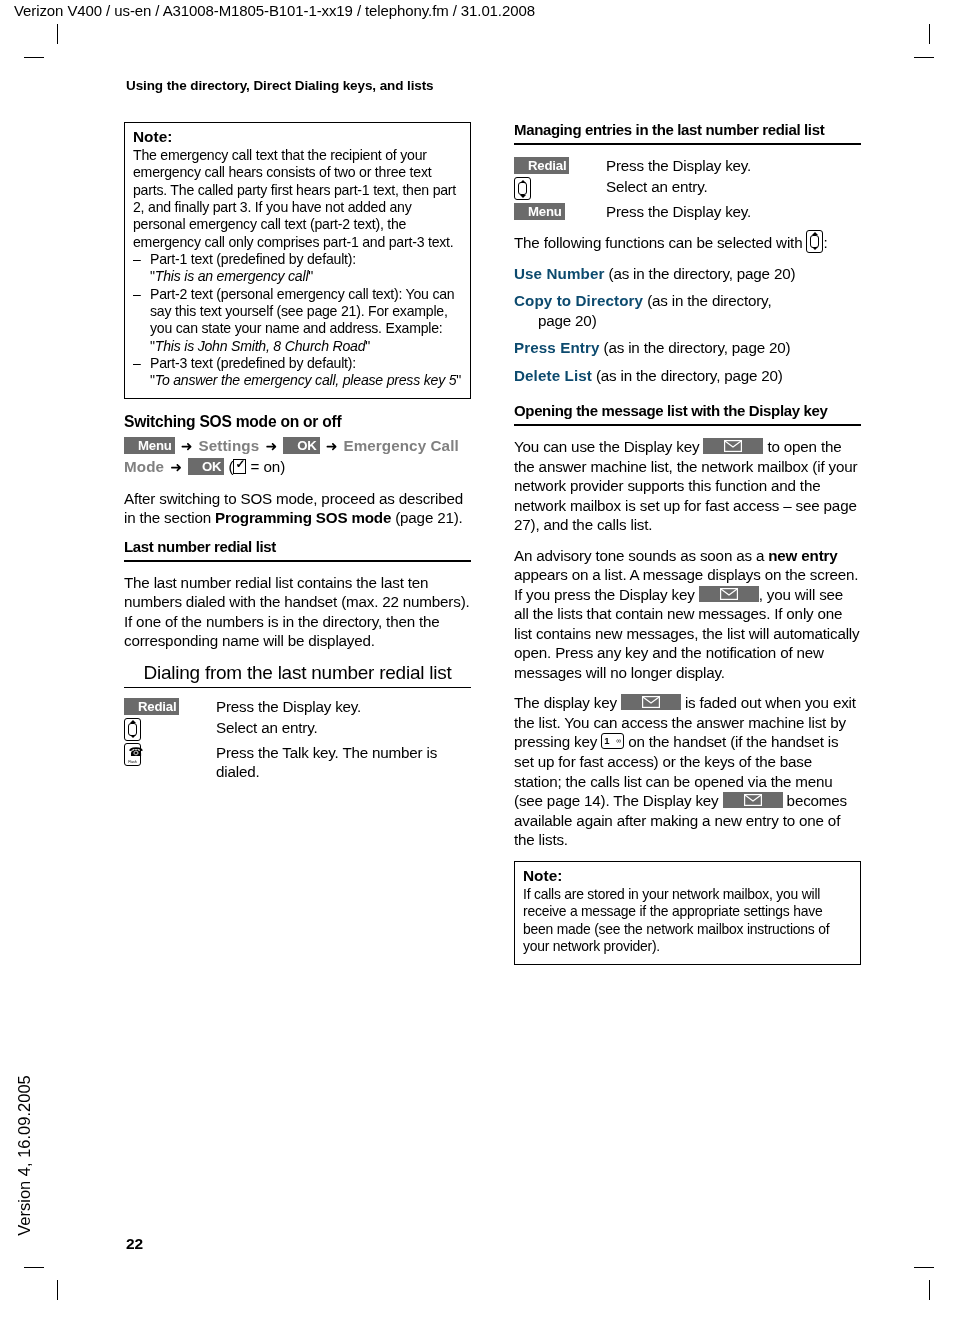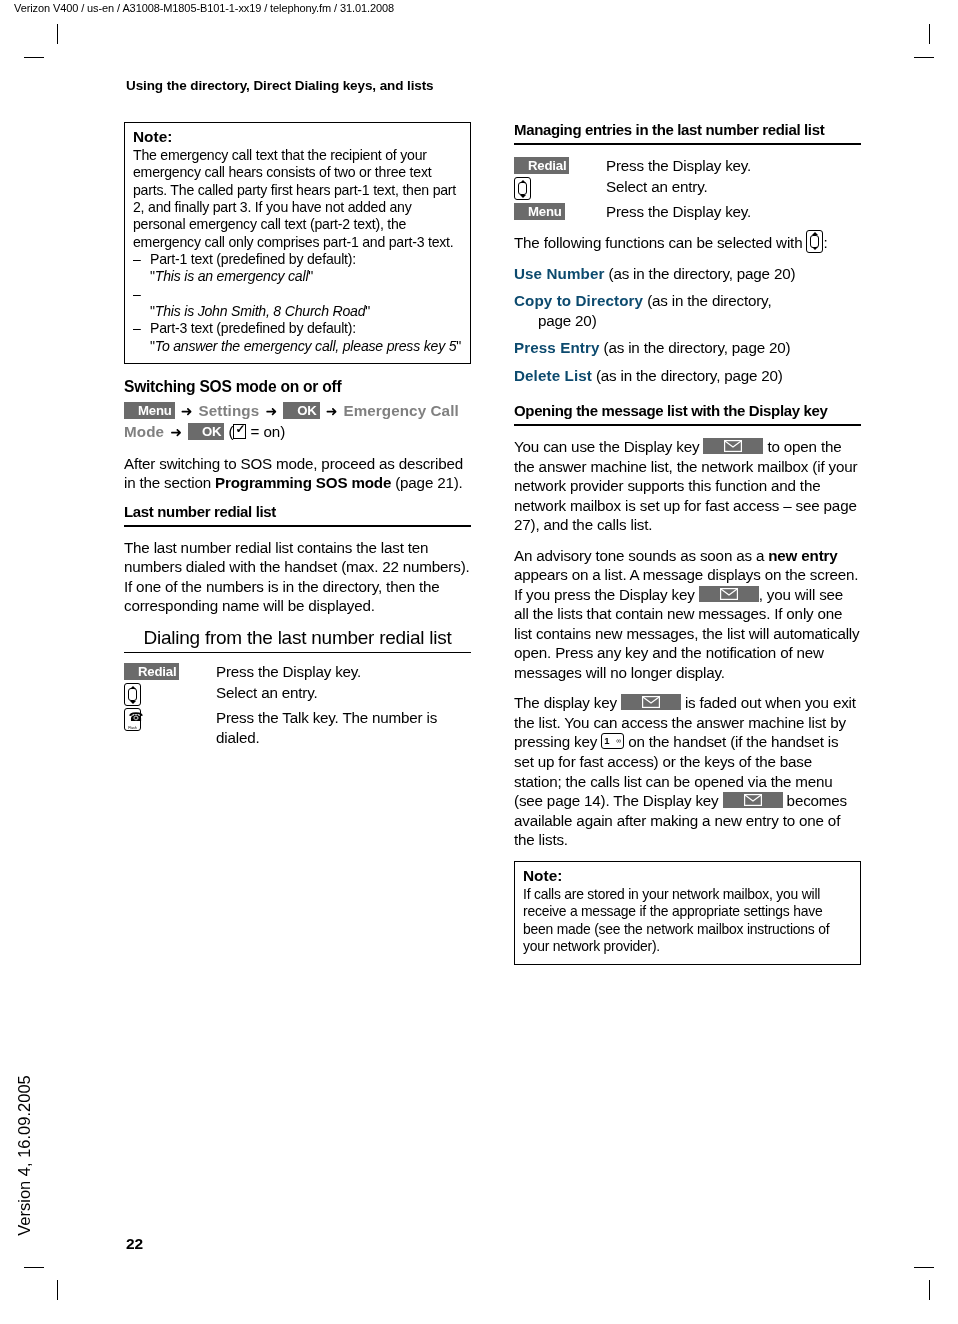--- a/index.html
+++ b/index.html
@@ -18,21 +18,21 @@
   .page {
     position: absolute;
     inset: 0;
   }
 
   
   .running-head {
     position: absolute;
     left: 14px;
     top: 2px;
-    font-size: 11px;
+    font-size: 15px;
     letter-spacing: -0.1px;
     color: #000;
     white-space: nowrap;
   }
 
   
   .crop { position: absolute; background: #000; }
   .crop.v { width: 1px; height: 20px; }
   .crop.h { height: 1px; width: 20px; }
 
@@ -314,21 +314,21 @@
     <div class="note-box">
       <div class="note-title">Note:</div>
       <p class="note-text">The emergency call text that the recipient of your emergency call hears consists of two or three text parts. The called party first hears part-1 text, then part 2, and finally part 3. If you have not added any personal emergency call text (part-2 text), the emergency call only comprises part-1 and part-3 text.</p>
       <div class="dash-list">
         <div class="dash-item">
           <span class="dash">–</span>
           <span class="dtxt"><span>Part-1 text (predefined by default):</span><br><span>"</span><span class="it">This is an emergency call</span><span>"</span></span>
         </div>
         <div class="dash-item">
           <span class="dash">–</span>
-          <span class="dtxt"><br><span>"</span><span class="it">This is John Smith, 8 Church Road</span><span>"</span></span>
+          <span class="dtxt"><span>Part-2 text (personal emergency call text): You can say this text yourself (see page 21). For example, you can state your name and address. Example:</span><br><span>"</span><span class="it">This is John Smith, 8 Church Road</span><span>"</span></span>
         </div>
         <div class="dash-item">
           <span class="dash">–</span>
           <span class="dtxt"><span>Part-3 text (predefined by default):</span><br><span>"</span><span class="it">To answer the emergency call, please press key 5</span><span>"</span></span>
         </div>
       </div>
     </div>
 
     <div class="h-minor-nr">Switching SOS mode on or off</div>
 

